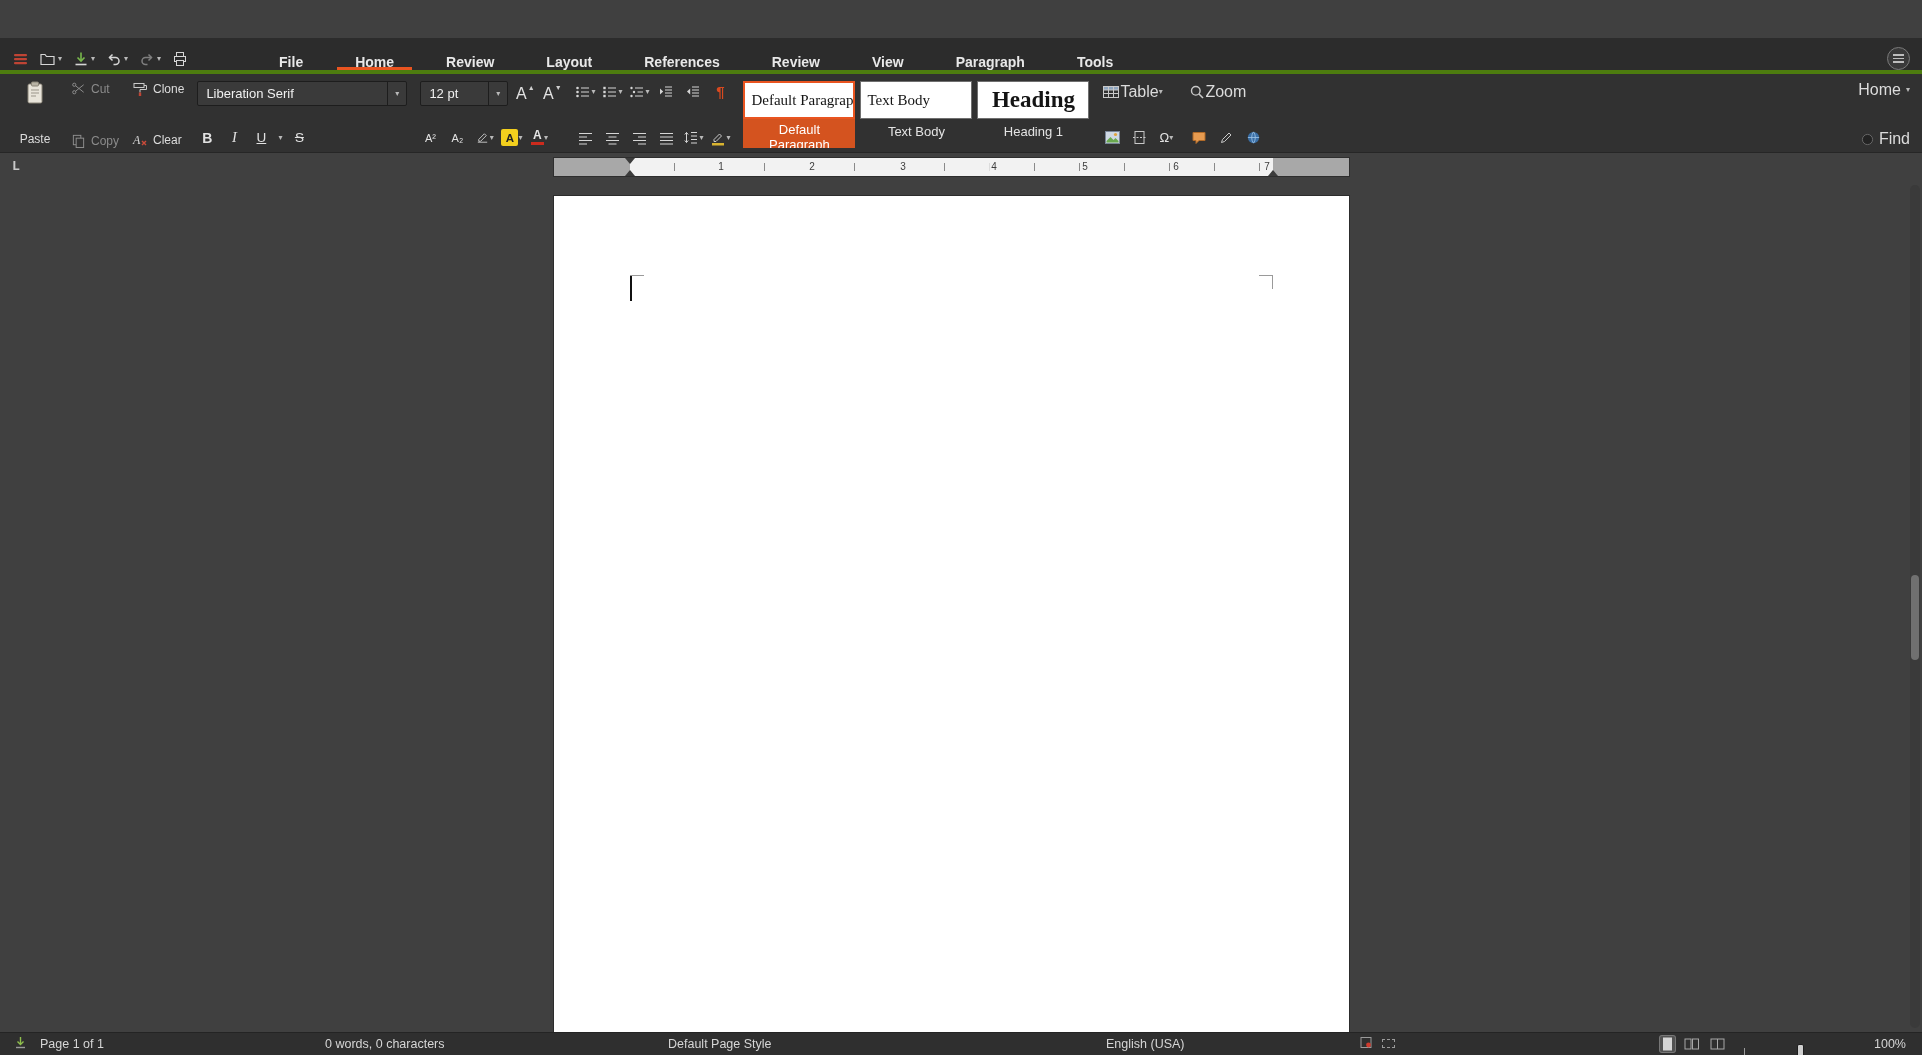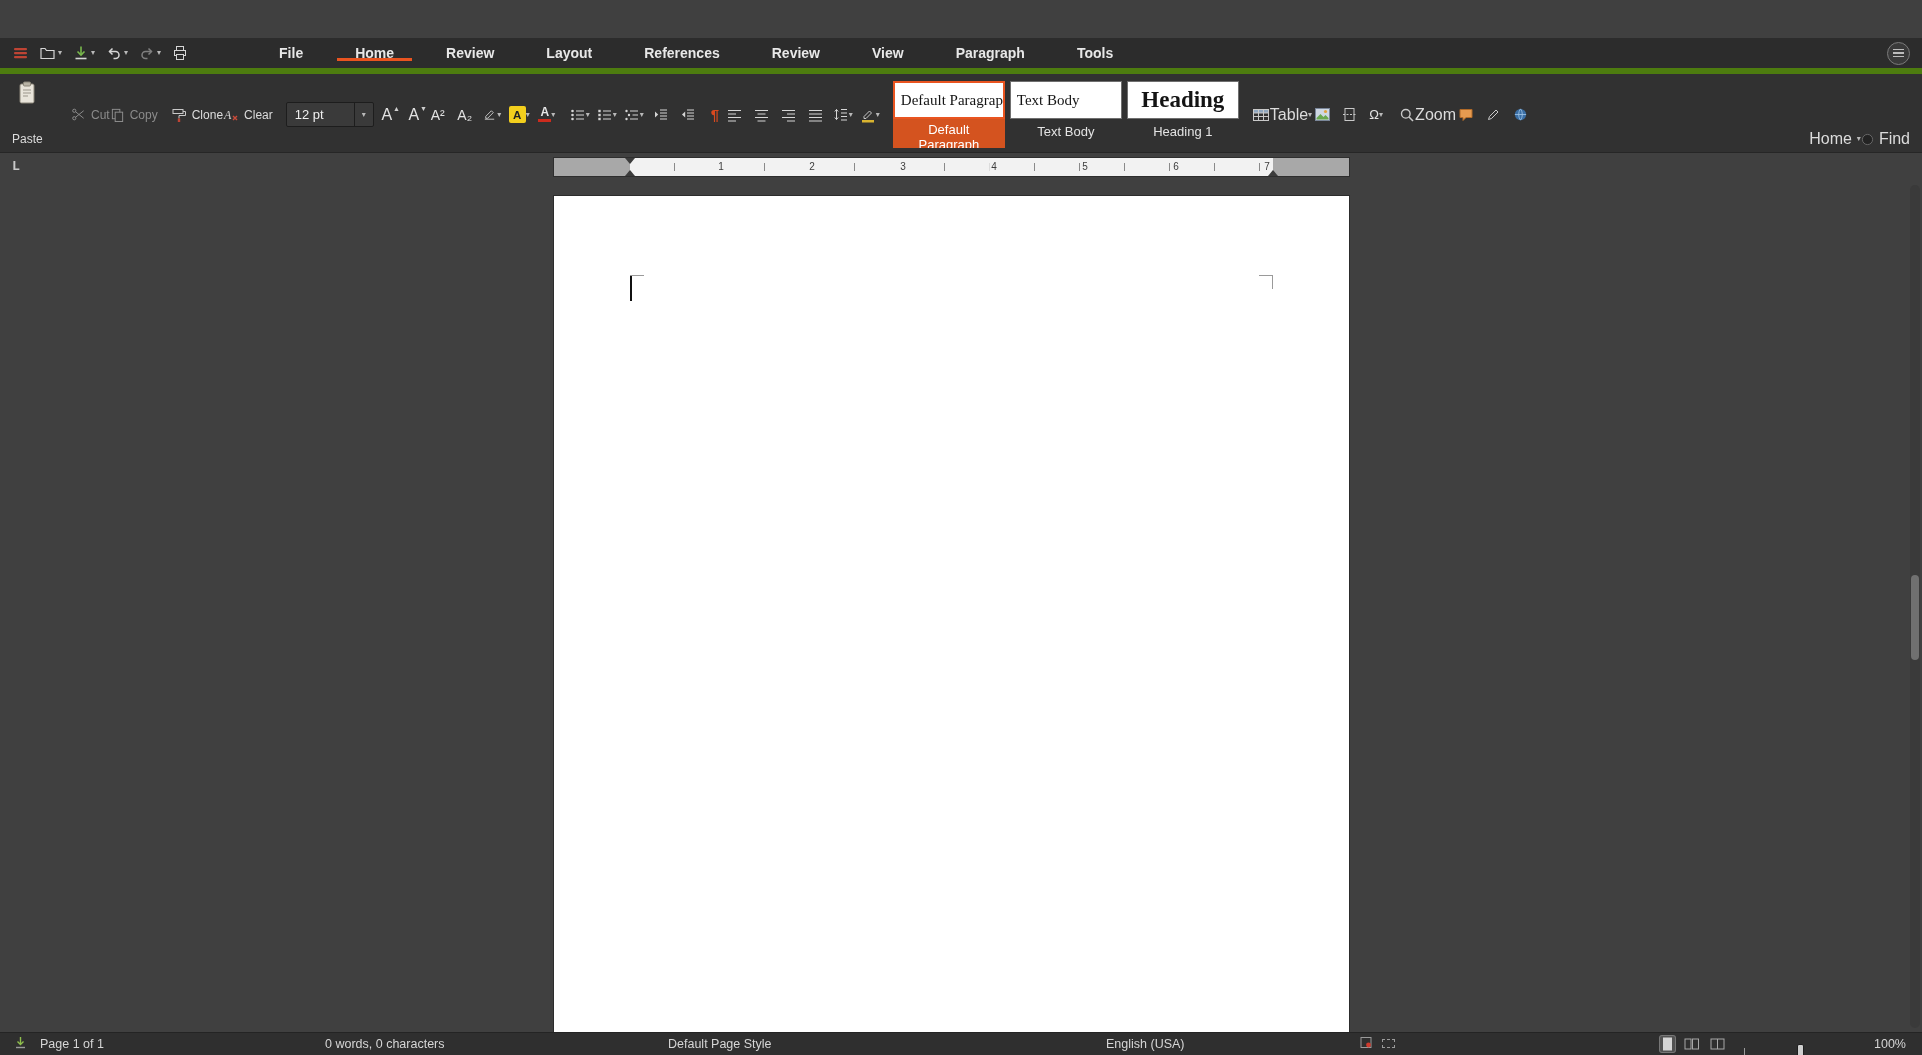--- a/index.html
+++ b/index.html
@@ -13,35 +13,35 @@
   .title{color:#ededed;font-size:15px;font-weight:700;letter-spacing:.2px}
   .win-controls{position:absolute;right:12px;top:0;height:100%;display:flex;align-items:center;gap:18px}
   .wc-min{width:12px;height:2px;background:#cfcfcf;margin-top:9px}
   .wc-max{width:12px;height:12px;border:2px solid #cfcfcf;border-radius:2px}
   .wc-close{width:24px;height:24px;border-radius:50%;background:#E95420;color:#3f1a08;
     display:flex;align-items:center;justify-content:center;font-size:11px;font-weight:bold}
   .wc-close::after{content:"✕"}
 
   
   .menurow{position:absolute;top:38px;left:0;width:100%;height:36px;background:#2c2c2c;
-    border-bottom:6px solid #4d7c0f;display:flex;align-items:center}
+    border-bottom:4px solid #4d7c0f;display:flex;align-items:flex-end}
   .quick{display:flex;align-items:center;gap:5px;padding:0 10px}
   .qbtn{display:flex;align-items:center;gap:2px;padding:3px;border-radius:3px}
   .tabs{display:flex;align-items:stretch;margin-left:52px}
   .tab{display:flex;align-items:center;padding:0 26px;color:#e8e8e8;font-size:14px;font-weight:700;position:relative}
   .tab.active::after{content:"";position:absolute;left:8px;right:8px;bottom:0;height:3px;background:#E95420}
   .menurow-right{margin-left:auto;display:flex;align-items:center;padding-right:12px}
   .circlebtn{width:23px;height:23px;border-radius:50%;background:#3a3a3a;border:1px solid #7a7a7a;
     display:flex;flex-direction:column;align-items:center;justify-content:center;gap:2px}
   .circlebtn i{display:block;width:11px;height:1.5px;background:#bdbdbd}
 
   
   .ribbon{position:absolute;top:74px;left:0;width:100%;height:79px;background:#313131;
     border-bottom:1px solid #262626;display:flex;align-items:stretch;gap:13px;padding:7px 12px 4px}
-  .group{display:flex;flex-direction:row;justify-content:space-between}
+  .group{display:flex;flex-direction:column;justify-content:space-between}
   .r1,.r2{display:flex;align-items:center;gap:7px}
   .lbl{font-size:12px;color:#dcdcdc}
   .lbl13{font-size:16px;color:#dcdcdc}
   .disabled .lbl{color:#8b8b8b}
   .tbtn{display:flex;align-items:center;justify-content:center;min-width:20px;height:21px;border-radius:3px;color:#e2e2e2}
   .dd{font-size:8px;color:#b9b9b9;line-height:8px}
   .dd::after{content:"▾"}
   .bigbtn{display:flex;flex-direction:column;align-items:center;justify-content:space-between;height:100%;padding-bottom:2px}
   .minibtn{display:flex;align-items:center;gap:5px}
   .icn{display:flex;align-items:center}
@@ -50,21 +50,21 @@
     align-items:center;color:#f0f0f0;font-size:13px}
   .combo .val{flex:1;padding:0 8px;white-space:nowrap;overflow:hidden}
   .combo .cdd{width:19px;align-self:stretch;display:flex;align-items:center;justify-content:center;border-left:1px solid #1d1d1d}
   .combo.font{width:210px}
   .combo.size{width:88px}
 
   .chB{font-weight:800;font-size:14px}
   .chI{font-style:italic;font-family:"Liberation Serif",serif;font-size:14.5px}
   .chU{text-decoration:underline;font-size:13.5px}
   .chS{text-decoration:line-through;font-size:13.5px}
-  .chSup,.chSub{font-size:14px}
+  .chSup,.chSub{font-size:11px}
   .tiny{font-size:7px;color:#cfcfcf;margin-left:1px;align-self:flex-start;line-height:9px}
   .tiny.up::after{content:"▲"}
   .tiny.dn::after{content:"▼"}
   .hl{width:17px;height:17px;background:#f3cf1d;color:#222;font-weight:700;font-size:11.5px;
     display:flex;align-items:center;justify-content:center;border-radius:2px}
   .fc{display:flex;flex-direction:column;align-items:center;color:#e6e6e6;font-weight:700;font-size:12px;line-height:11px}
   .fc .bar{width:13px;height:3px;background:#cc2b1d;margin-top:1px}
   .pilcrow{color:#d8491f;font-weight:700;font-size:15px}
 
   
@@ -263,20 +263,35 @@
         <span class="icn">
           <svg width="16" height="16" viewBox="0 0 16 16">
               <text x="1" y="12" font-size="12" font-family="Liberation Serif,serif" fill="#d9d9d9" font-style="italic">A</text>
               <path d="M10 9l4 4M14 9l-4 4" stroke="#cc4b3a" stroke-width="1.4"></path>
             </svg>
         </span>
         <span class="lbl">Clear</span>
       </div>
     </div>
 
+    <div class="group">
+      <div class="combo font">
+        <span class="val">Liberation Serif</span>
+        <span class="cdd">
+            <span class="dd"></span>
+          </span>
+      </div>
+      <div class="r2">
+        <span class="tbtn chB">B</span>
+        <span class="tbtn chI">I</span>
+        <span class="tbtn chU">U</span>
+        <span class="dd"></span>
+        <span class="tbtn chS">S</span>
+      </div>
+    </div>
 
     <div class="group">
       <div class="r1">
         <div class="combo size">
           <span class="val">12 pt</span>
           <span class="cdd">
               <span class="dd"></span>
             </span>
         </div>
         <span class="tbtn">

